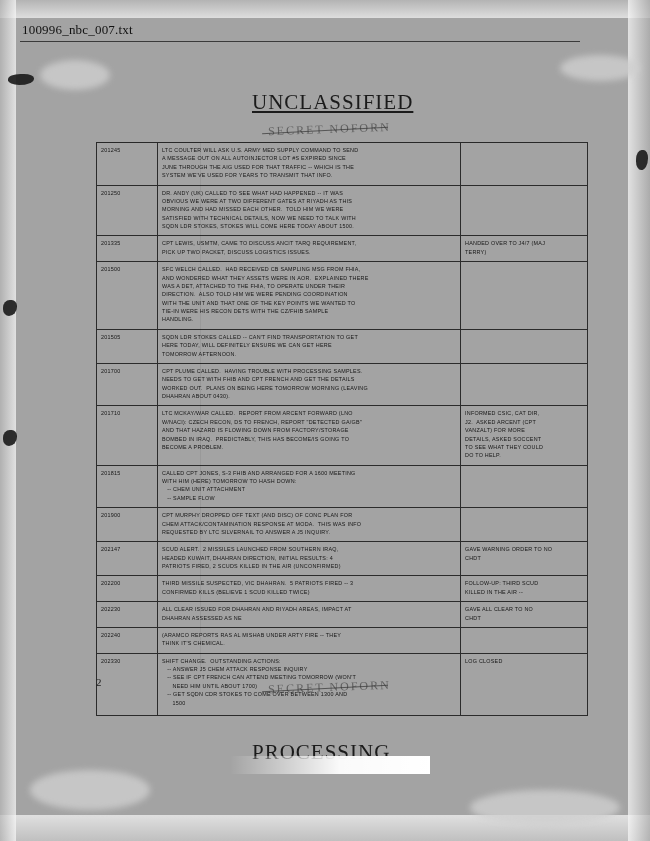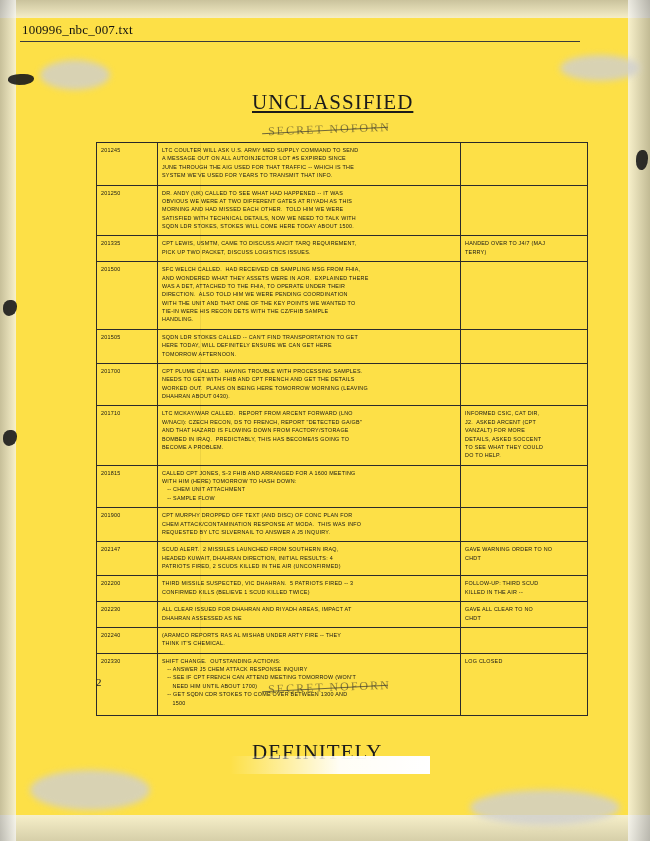--- a/index.html
+++ b/index.html
@@ -13,21 +13,21 @@
     position: relative;
     overflow: hidden;
     font-family: "Liberation Sans", sans-serif;
   }
 
   
   #scan {
     position: absolute;
     left: 0; top: 0;
     width: 650px; height: 841px;
-    background: #fde047;
+    background: #a3a3a3;
   }
   
   .edge {
     position: absolute;
     background: #d9d9d9;
     opacity: .75;
   }
   .edge.top    { left:0;  top:0;    width:650px; height:18px;
                  background: linear-gradient(#b9b9b9, #f2f2f2); }
   .edge.bottom { left:0;  bottom:0; width:650px; height:26px;
@@ -320,18 +320,18 @@
       </tr>
 
     </tbody>
   </table>
 
   <div id="pageno">2</div>
 
   <div class="secret-stamp" id="secret-bot">SECRET  NOFORN</div>
   <div class="strike" id="strike-bot"></div>
 
-  <div class="classification" id="class-bot">DEFINITELY</div>
+  <div class="classification" id="class-bot">PROCESSING</div>
   <div id="bottom-smear"></div>
 
   <div class="streak" style="left:96px; top:142px; width:466px; height:1px;"></div>
   <div class="streak" style="left:200px; top:142px; width:1px; height:530px;"></div>
 </div>
 
 </body></html>

